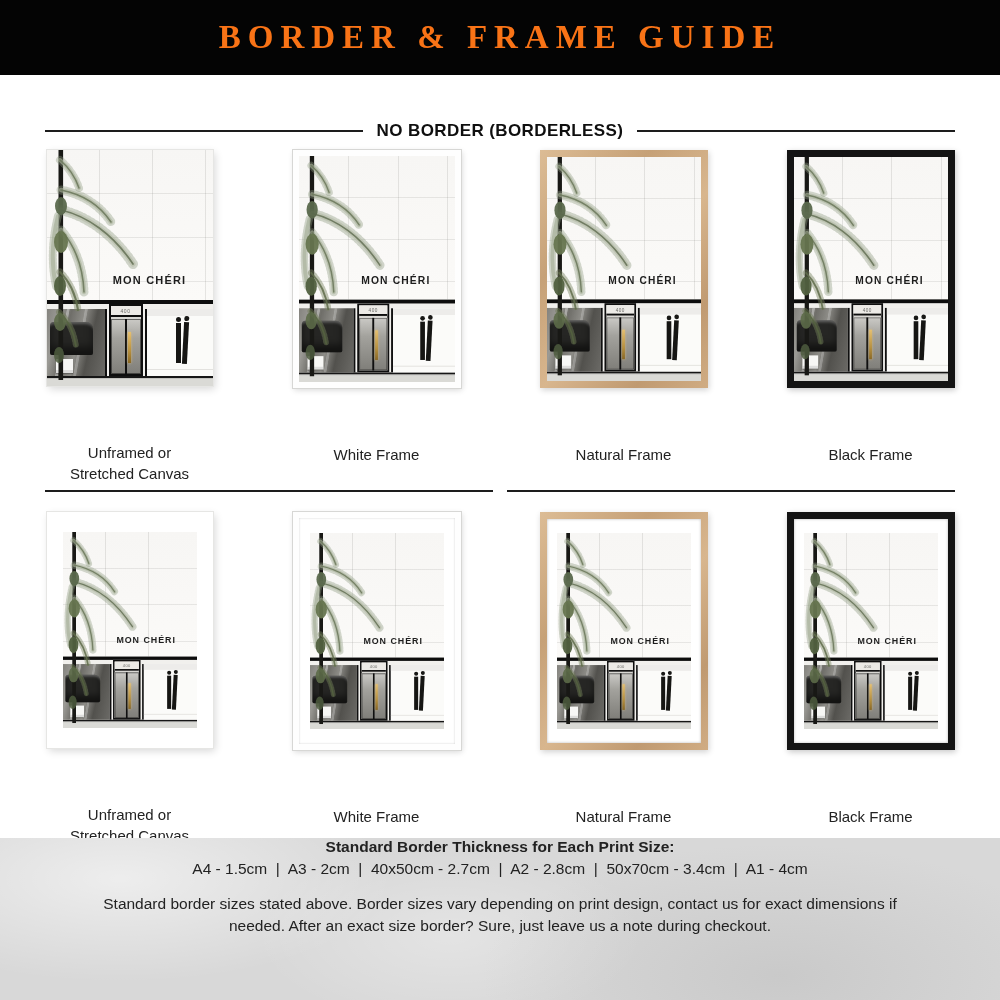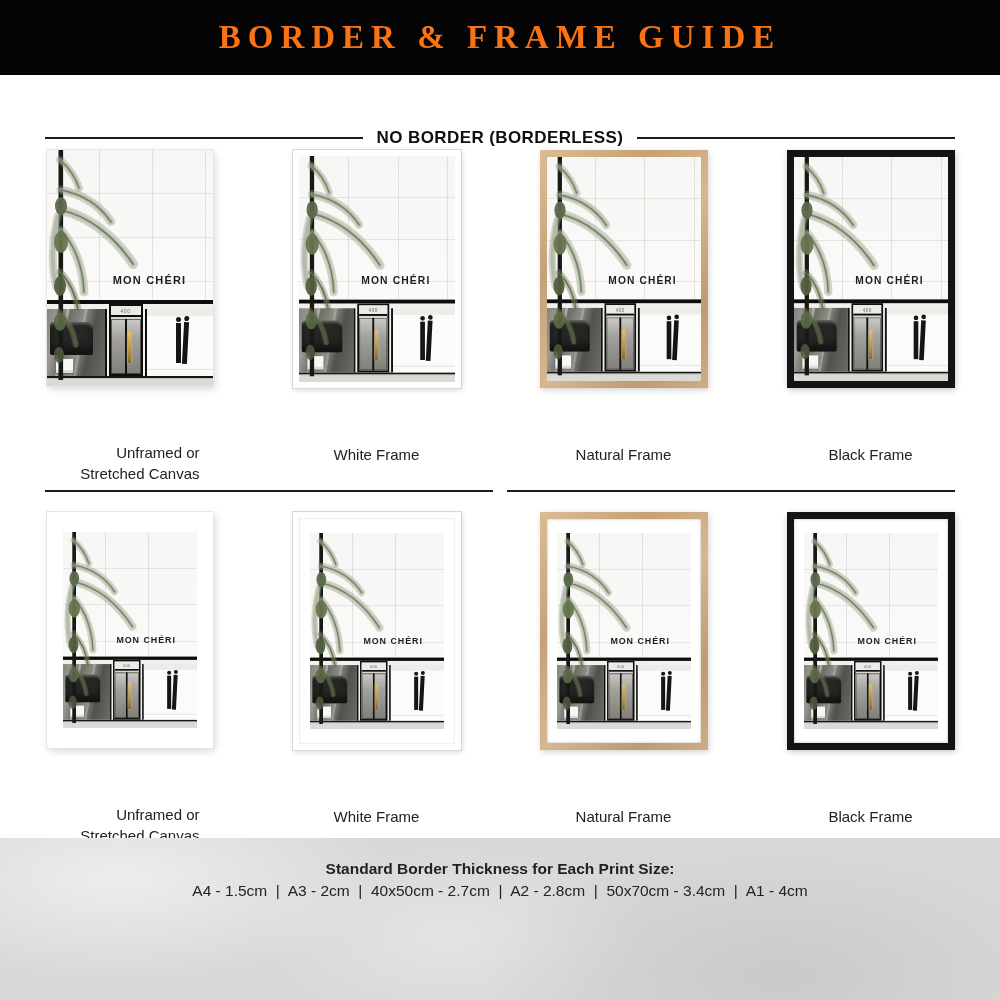--- a/index.html
+++ b/index.html
@@ -19,31 +19,31 @@
     font-size:33px; letter-spacing:7px; white-space:nowrap;
   }
 
   
   .sec-head {
     position:absolute; left:45px; right:45px; height:24px;
     display:flex; align-items:center; gap:14px;
   }
   .sec-head .line { flex:1; height:2px; background:#1d1d1d; }
   .sec-head .t { font-weight:700; font-size:17px; letter-spacing:.4px; color:#0f0f0f; white-space:nowrap; }
-  #sec1-head { top:126px; }
+  #sec1-head { top:119px; }
   #sec2-head { top:479px; }
 
   
   .row { position:absolute; left:0; right:0; display:flex; justify-content:center; }
   #row1 { top:150px; }
   #row2 { top:512px; }
   .cell { width:247px; display:flex; flex-direction:column; align-items:center;gap:44px; }
   .cap {
     margin-top:13px; font-size:15px; line-height:1.38; color:#222;
-    text-align:right; max-width:140px;
+    text-align:center; max-width:140px;
   }
 
   
   .frame { width:168px; height:238px; }
   .frame-white {
     padding:6px; background:#fefefe;
     box-shadow:0 0 0 1px #d7d7d5, 1px 2px 6px rgba(0,0,0,.16);
   }
   .frame-natural {
     padding:7px;
@@ -152,21 +152,21 @@
   
   .footer {
     position:absolute; top:838px; left:0; right:0; bottom:0;
     text-align:center; color:#222;
     background:
       radial-gradient(ellipse 420px 160px at 12% 25%, rgba(255,255,255,.55), transparent 65%),
       radial-gradient(ellipse 500px 220px at 78% 85%, rgba(150,150,150,.22), transparent 60%),
       radial-gradient(ellipse 300px 140px at 45% 60%, rgba(255,255,255,.3), transparent 65%),
       #d8d8d8;
   }
-  .f-head { padding-top:22px; font-weight:700; font-size:15.5px; }
+  .f-head { font-weight:700; font-size:15.5px; }
   .f-line { font-size:15.5px; margin-top:4px; white-space:pre-wrap;text-align:center; }
   .f-note { font-size:15.5px; margin:15px auto 0; width:800px; line-height:1.45; }
 </style>
 </head>
 <body>
 
 <div class="header">
   <h1>BORDER &amp; FRAME GUIDE</h1>
 </div>
 
@@ -659,13 +659,14 @@
 </div>
       </div>
     </div>
     <figcaption class="cap">Black Frame</figcaption>
   </figure>
 </div>
 
 <div class="footer">
   <div class="f-head">Standard Border Thickness for Each Print Size:</div>
   <div class="f-line">A4 - 1.5cm  |  A3 - 2cm  |  40x50cm - 2.7cm  |  A2 - 2.8cm  |  50x70cm - 3.4cm  |  A1 - 4cm</div>
+  <div class="f-note">Standard border sizes stated above. Border sizes vary depending on print design, contact us for exact dimensions if needed. After an exact size border? Sure, just leave us a note during checkout.</div>
 </div>
 
 </body></html>

